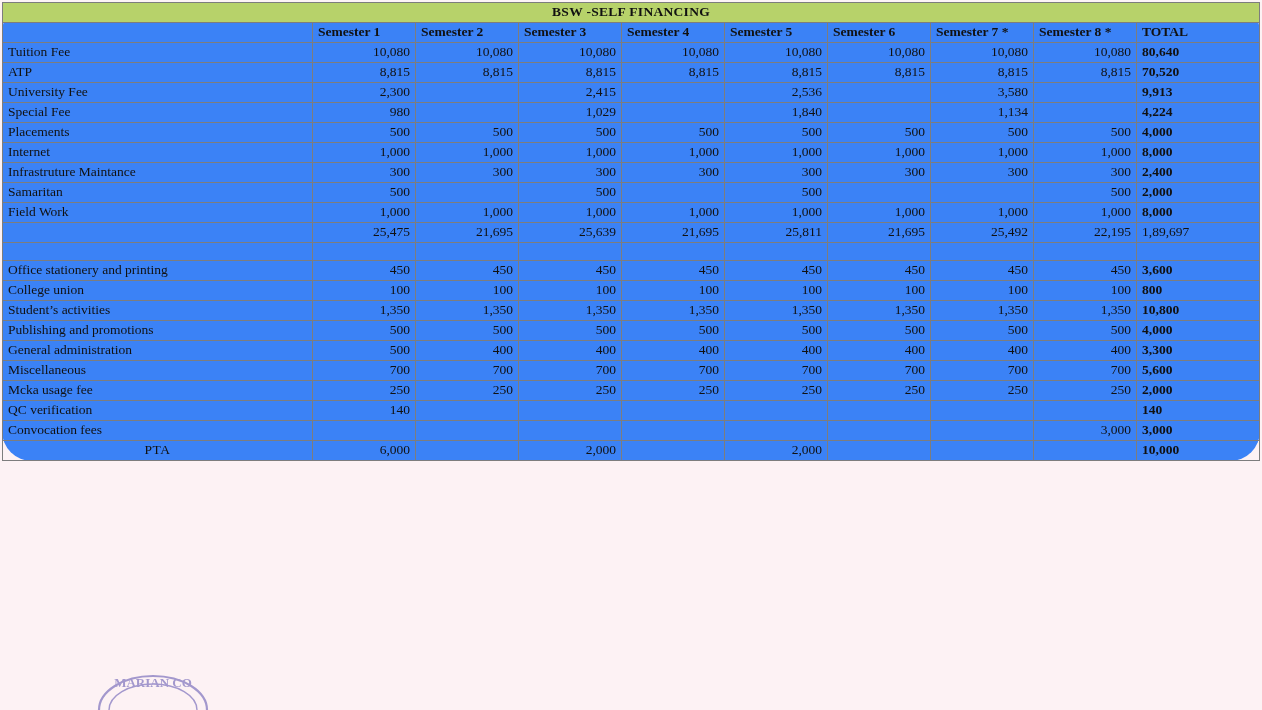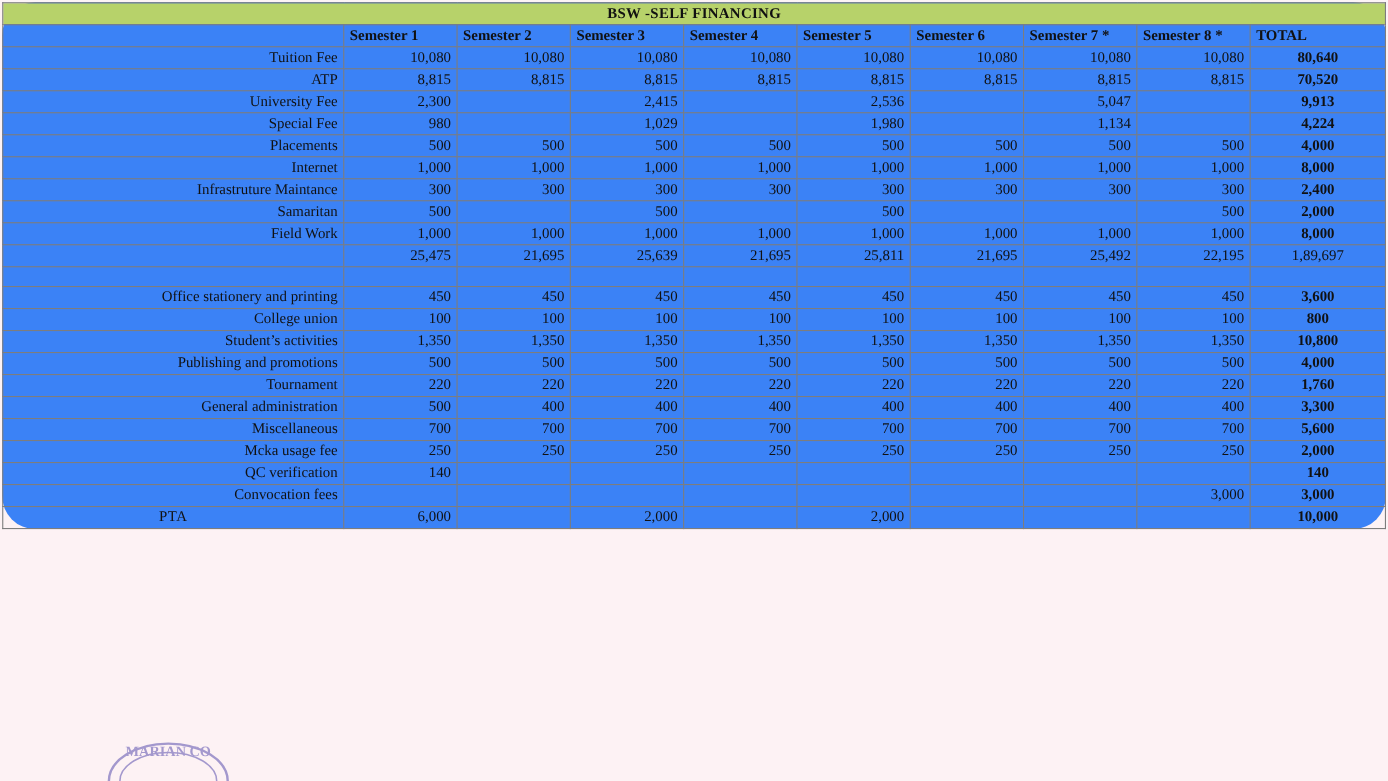--- a/index.html
+++ b/index.html
@@ -46,29 +46,29 @@
     letter-spacing: .3px;
     height: 27px;
   }
   .hdr td {
     text-align: left;
     font-weight: bold;
     font-size: 13.5px;
     height: 25px;
   }
   .lbl {
-    text-align: right;
+    text-align: left;
     font-size: 14px;
   }
   .num {
     text-align: right;
     padding-right: 10px;
   }
   .tot {
-    text-align: center;
+    text-align: left;
     padding-right: 10px;
     font-weight: bold;
   }
   tr.subtotal td {
     font-weight: normal;
   }
   tr.blank td {
     height: 18px;
   }
   .pta-label {
@@ -154,31 +154,31 @@
           <td class="tot">70,520</td>
         </tr>
         <tr>
           <td class="lbl">University Fee</td>
           <td class="num">2,300</td>
           <td class="num"></td>
           <td class="num">2,415</td>
           <td class="num"></td>
           <td class="num">2,536</td>
           <td class="num"></td>
-          <td class="num">5,047</td>
+          <td class="num">3,580</td>
           <td class="num"></td>
           <td class="tot">9,913</td>
         </tr>
         <tr>
           <td class="lbl">Special Fee</td>
           <td class="num">980</td>
           <td class="num"></td>
           <td class="num">1,029</td>
           <td class="num"></td>
-          <td class="num">1,980</td>
+          <td class="num">1,840</td>
           <td class="num"></td>
           <td class="num">1,134</td>
           <td class="num"></td>
           <td class="tot">4,224</td>
         </tr>
         <tr>
           <td class="lbl">Placements</td>
           <td class="num">500</td>
           <td class="num">500</td>
           <td class="num">500</td>
@@ -303,32 +303,20 @@
           <td class="num">500</td>
           <td class="num">500</td>
           <td class="num">500</td>
           <td class="num">500</td>
           <td class="num">500</td>
           <td class="num">500</td>
           <td class="num">500</td>
           <td class="tot">4,000</td>
         </tr>
         <tr>
-          <td class="lbl">Tournament</td>
-          <td class="num">220</td>
-          <td class="num">220</td>
-          <td class="num">220</td>
-          <td class="num">220</td>
-          <td class="num">220</td>
-          <td class="num">220</td>
-          <td class="num">220</td>
-          <td class="num">220</td>
-          <td class="tot">1,760</td>
-        </tr>
-        <tr>
           <td class="lbl">General administration</td>
           <td class="num">500</td>
           <td class="num">400</td>
           <td class="num">400</td>
           <td class="num">400</td>
           <td class="num">400</td>
           <td class="num">400</td>
           <td class="num">400</td>
           <td class="num">400</td>
           <td class="tot">3,300</td>

